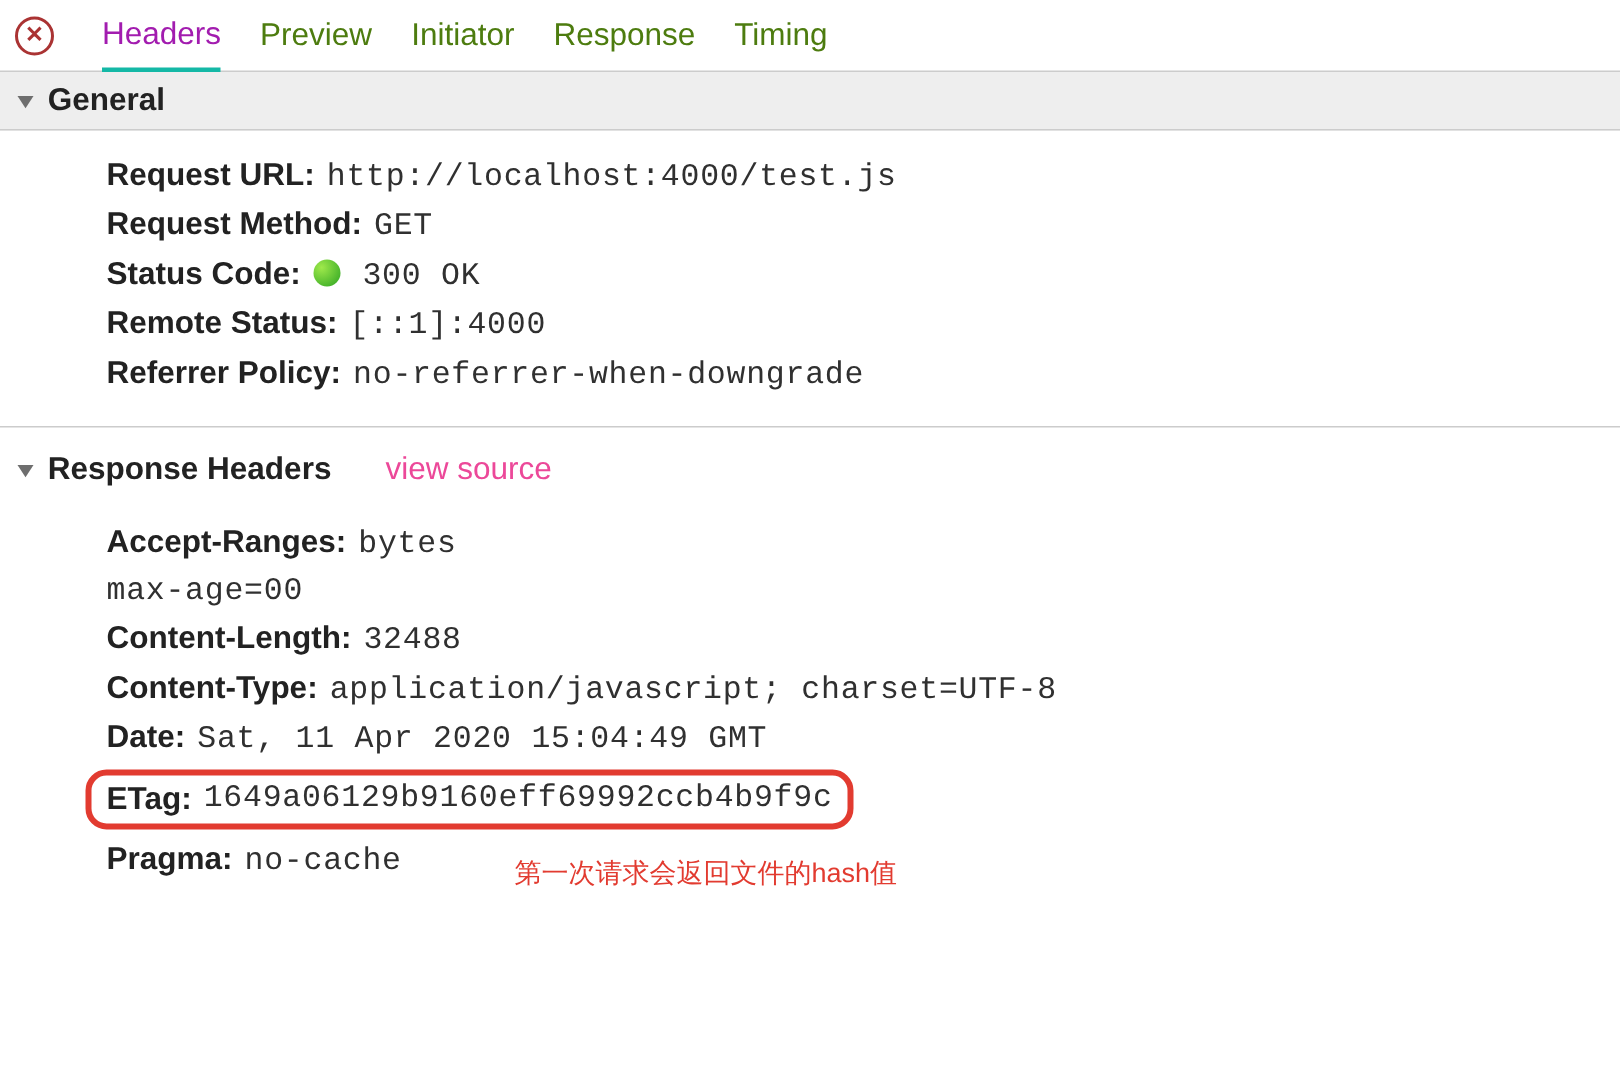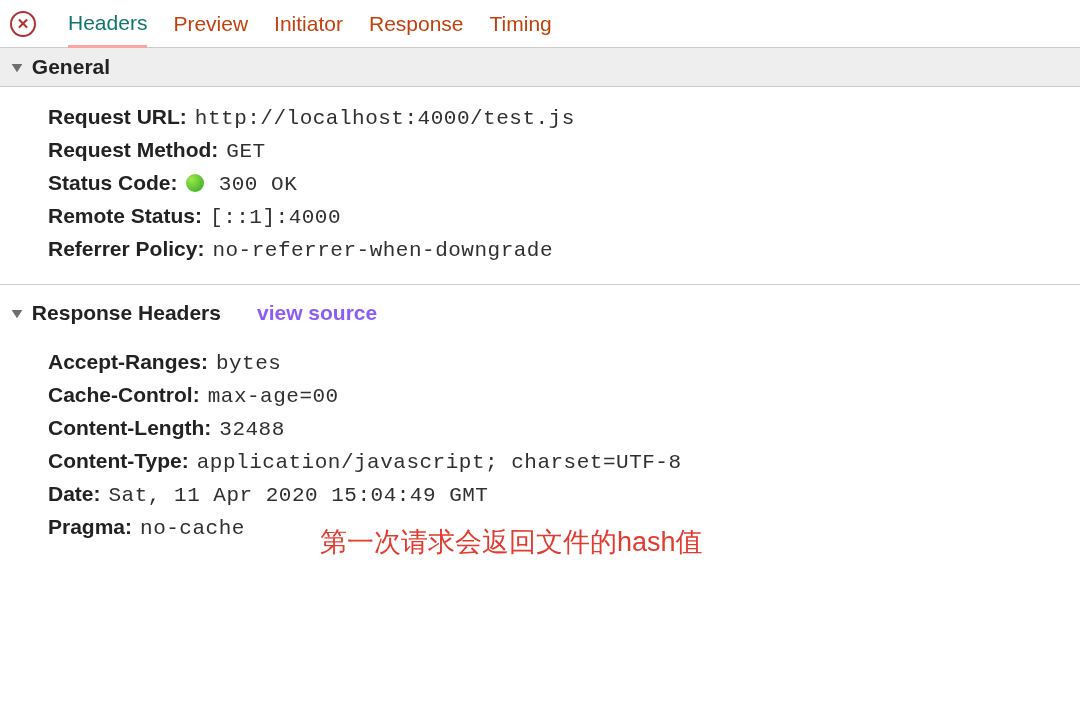--- a/index.html
+++ b/index.html
@@ -30,26 +30,26 @@
       font-weight: 700;
       font-size: 15px;
       line-height: 1;
       margin-right: 6px;
       cursor: pointer;
     }
     .tab {
       height: 48px;
       display: flex; align-items: center;
       font-size: 21px;
-      color: #c2410c;
+      color: #4d7c0f;
       cursor: pointer;
     }
     .tab.active {
-      color: #0f766e;
-      border-bottom: 3px solid #fca5a5;
+      color: #a21caf;
+      border-bottom: 3px solid #14b8a6;
       margin-bottom: -1px;
     }
     .section-header {
       background: #eee;
       border-bottom: 1px solid #ccc;
       padding: 7px 10px;
       display: flex;
       align-items: center;
       gap: 8px;
       font-weight: 700;
@@ -59,27 +59,27 @@
       font-size: 14px;
       color: #6e6e6e;
       transform: scaleX(1.3);
     }
     .section-header.plain {
       background: transparent;
       border-bottom: none;
       padding-top: 16px;
     }
     .view-source {
-      font-weight: 700;
-      color: #8b5cf6;
+      font-weight: 400;
+      color: #ec4899;
       margin-left: 28px;
       cursor: pointer;
     }
     .kv-list {
-      padding: 10px 0 14px 48px;
+      padding: 10px 0 14px 71px;
       border-bottom: 1px solid #ccc;
     }
     .kv { display: flex; align-items: baseline; margin: 8px 0; }
     .kv .k { font-weight: 700; margin-right: 8px; color: #222; }
     .kv .v { color: #303030; letter-spacing: 0.5px; }
     .status-dot {
       display: inline-block;
       width: 18px; height: 18px;
       border-radius: 50%;
       background: radial-gradient(circle at 30% 30%, #9fe94b, #2ba321);
@@ -88,21 +88,21 @@
     }
     .highlight-row {
       display: inline-flex;
       border: 4px solid #e23b30;
       border-radius: 14px;
       padding: 4px 10px;
       margin-left: -14px;
     }
     .annotation {
       color: #e23b30;
-      font-size: 27px;
+      font-size: 18px;
       margin-left: 272px;
       margin-top: -24px;
     }
   </style>
 </head>
 <body>
 
 <div class="tabbar">
   <div class="close-btn">✕</div>
   <div class="tab active">Headers</div>
@@ -146,33 +146,38 @@
   <span class="triangle">▼</span>
   <span>Response Headers</span>
   <span class="view-source">view source</span>
 </div>
 <div class="kv-list" style="border-bottom:none;">
   <div class="kv">
     <span class="k">Accept-Ranges:</span>
     <span class="v mono">bytes</span>
   </div>
   <div class="kv">
-    <span class="k">Cache-Control:</span>
     <span class="v mono">max-age=00</span>
   </div>
   <div class="kv">
     <span class="k">Content-Length:</span>
     <span class="v mono">32488</span>
   </div>
   <div class="kv">
     <span class="k">Content-Type:</span>
     <span class="v mono">application/javascript; charset=UTF-8</span>
   </div>
   <div class="kv">
     <span class="k">Date:</span>
     <span class="v mono">Sat, 11 Apr 2020 15:04:49 GMT</span>
   </div>
   <div class="kv">
+    <span class="highlight-row">
+      <span class="k">ETag:</span>
+      <span class="v mono">1649a06129b9160eff69992ccb4b9f9c</span>
+    </span>
+  </div>
+  <div class="kv">
     <span class="k">Pragma:</span>
     <span class="v mono">no-cache</span>
   </div>
   <div class="annotation">第一次请求会返回文件的hash值</div>
 </div>
 
 </body></html>

